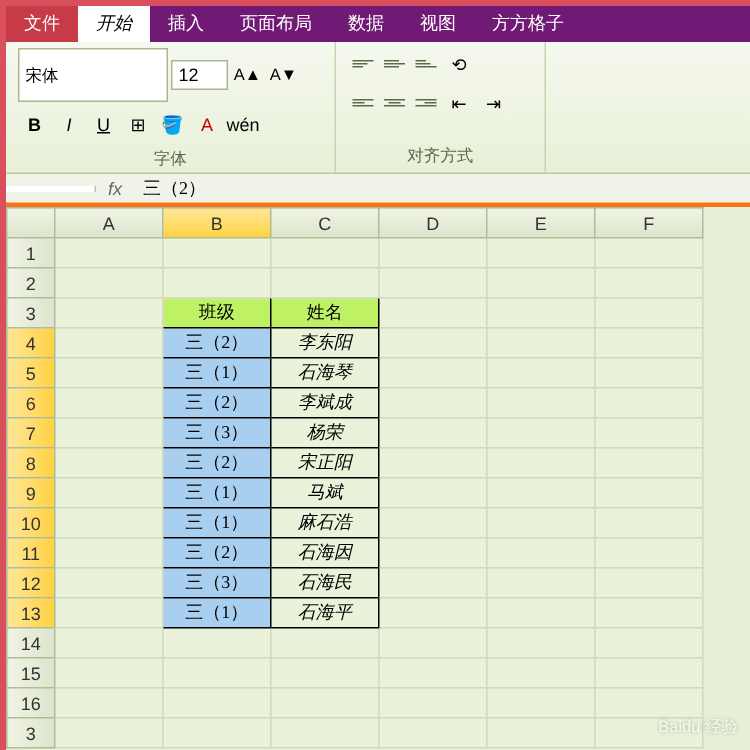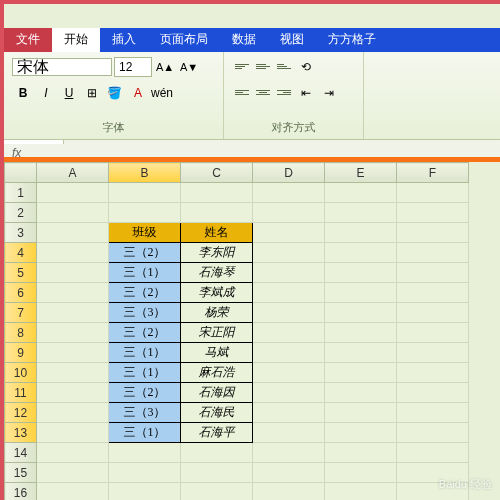--- a/index.html
+++ b/index.html
@@ -1,54 +1,54 @@
 <!DOCTYPE html>
 <html><head>
 <meta charset="utf-8">
 <style>
 * { margin: 0; padding: 0; box-sizing: border-box; font-family: "Microsoft YaHei", SimSun, sans-serif; }
 body { width: 500px; height: 500px; background: #e8f0d8; overflow: hidden; border-left: 4px solid #d94f5c; border-top: 4px solid #d94f5c; }
-.tabs { background: #1d4ed8; display: flex; height: 24px; margin-top: 24px; }
+.tabs { background: #701a75; display: flex; height: 24px; }
 .tab { padding: 3px 12px; font-size: 12px; color: #fff; cursor: pointer; }
-.tab.active { background: #fff; color: #000; }
+.tab.active { background: #fff; color: #000; font-style: italic; }
 .file-tab { background: #c73b48; color: #fff; }
 .ribbon { background: linear-gradient(#f5f8ee, #e8f0d8); height: 88px; display: flex; border-bottom: 1px solid #b8c8a0; }
 .ribbon-group { border-right: 1px solid #c8d4b0; padding: 2px 6px; display: flex; flex-direction: column; justify-content: space-between; }
 .group-label { font-size: 11px; color: #5a6b4a; text-align: center; padding: 2px 0; }
 .clipboard { width: 58px; }
 .clip-top { display: flex; gap: 2px; padding: 2px; }
 .clip-icon { width: 16px; height: 16px; background: #fff3d0; border: 1px solid #c0a000; }
 .paste-btn { text-align: center; font-size: 11px; }
 .paste-icon { width: 28px; height: 28px; margin: 2px auto; background: linear-gradient(#ffd766, #e8a020); border: 1px solid #b88800; border-radius: 2px; }
 .font-group { width: 220px; }
 .font-row1 { display: flex; gap: 2px; padding: 2px; align-items: center; }
-.font-name { width: 100px; height: 18px; border: 1px solid #aab890; background: #fff; font-size: 16px; padding: 1px 4px; }
+.font-name { width: 100px; height: 36px; border: 1px solid #aab890; background: #fff; font-size: 11px; padding: 1px 4px; }
 .font-size { width: 38px; height: 20px; border: 1px solid #aab890; background: #fff; font-size: 12px; padding: 1px 4px; }
 .font-row2 { display: flex; gap: 1px; padding: 2px; }
 .fbtn { width: 22px; height: 22px; border: 1px solid transparent; background: transparent; font-size: 12px; text-align: center; line-height: 20px; cursor: pointer; }
 .sz-btn { font-size: 11px; }
 .align-group { width: 140px; }
 .align-row { display: flex; gap: 1px; padding: 2px; }
 .abtn { width: 20px; height: 20px; border: 1px solid transparent; font-size: 10px; display: flex; flex-direction: column; justify-content: center; cursor: pointer; gap: 1px; padding: 2px; }
 .abtn span { height: 1px; background: #5a6b4a; display: block; }
-.formula-bar { display: flex; background: #f0f4e8; border-bottom: 5px solid #f97316; height: 22px; align-items: flex-start; flex-direction: column; }
+.formula-bar { display: flex; background: #f0f4e8; border-bottom: 3px solid #f97316; height: 22px; align-items: center; }
 .name-box { width: 60px; padding: 2px 6px; border-right: 1px solid #b8c8a0; font-size: 12px; background: #fff; }
 .fx { padding: 2px 8px; font-style: italic; font-size: 12px; color: #666; }
 .formula-input { flex: 1; padding: 2px 6px; font-size: 12px; font-family: SimSun; }
 .sheet { position: relative; }
 .grid { border-collapse: collapse; table-layout: fixed; }
 .col-header th { background: linear-gradient(#f0f4e4, #dce4cc); border: 1px solid #b0bb9a; font-size: 12px; font-weight: normal; height: 20px; width: 72px; color: #333; }
 .col-header th.corner { width: 32px; }
 .col-header th.active { background: linear-gradient(#ffe699, #ffd23f); }
 .row-header { background: linear-gradient(90deg, #f0f4e4, #dce4cc); border: 1px solid #b0bb9a; font-size: 12px; font-weight: normal; width: 32px; text-align: center; color: #333; }
 .row-header.active { background: linear-gradient(90deg, #ffe699, #ffd23f); }
 .cell { border: 1px solid #d0d8c0; background: #eaf2da; height: 20px; font-size: 12px; font-family: SimSun; text-align: center; }
 .cell.bordered { border: 1px solid #000; background: #eaf2da; font-style: italic; }
 .cell.selected { background: #a8cef0; border: 1px solid #000; }
-.cell.header-cell { background: #eab308; border: 1px solid #000; }
+.cell.header-cell { background: #bef264; border: 1px solid #000; }
 .watermark { position: absolute; right: 8px; bottom: 8px; color: #fff; font-size: 11px; opacity: 0.6; text-shadow: 0 0 3px rgba(0,0,0,0.5); margin-left: 28px; }
 </style>
 </head>
 <body>
 
 <div class="tabs">
   <div class="tab file-tab">文件</div>
   <div class="tab active">开始</div>
   <div class="tab">插入</div>
   <div class="tab">页面布局</div>

